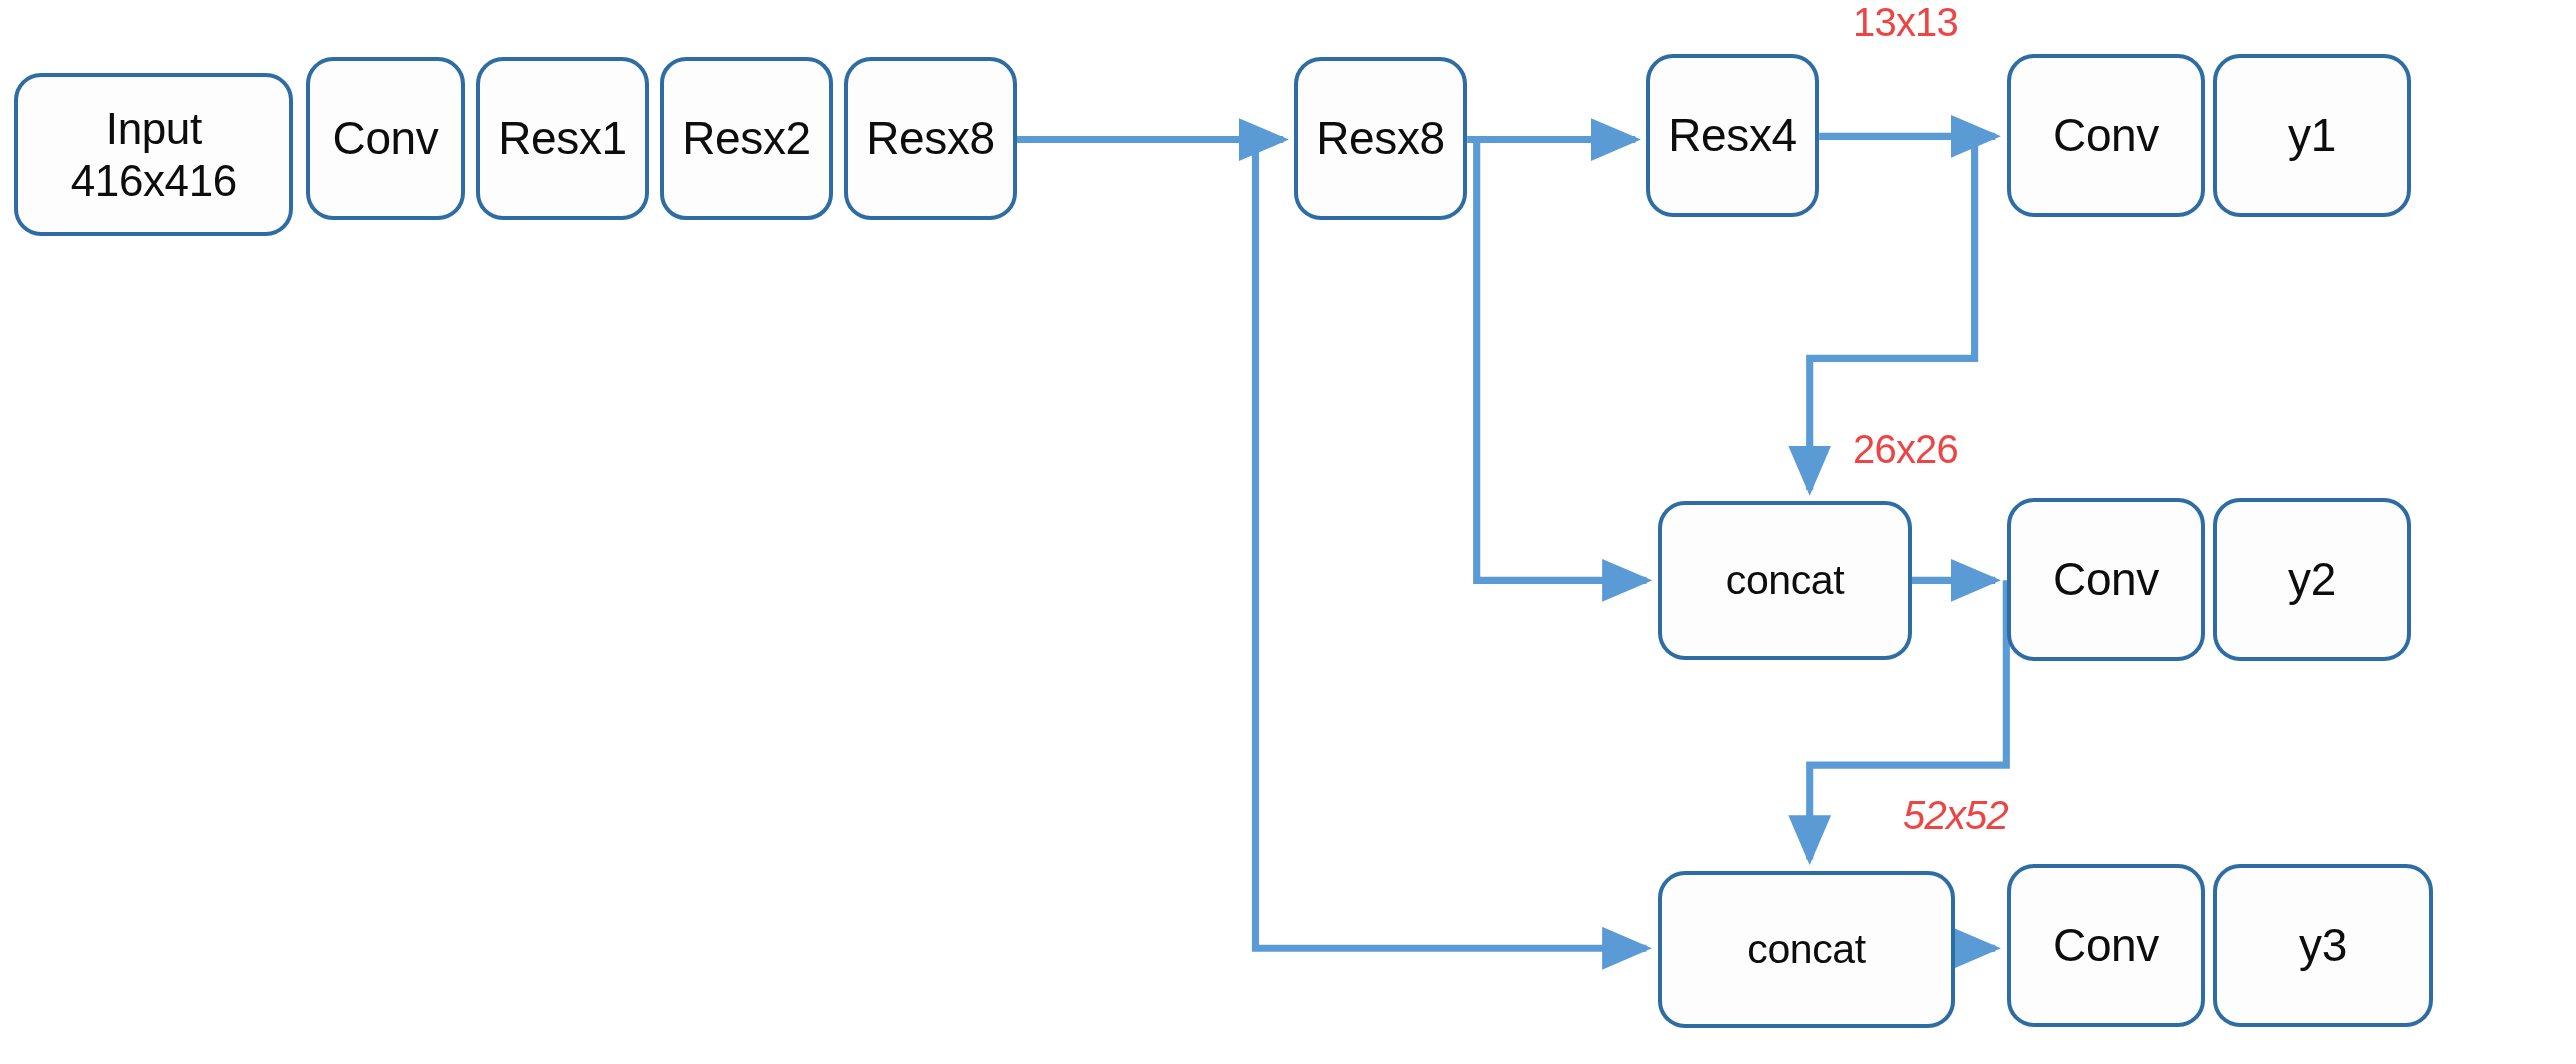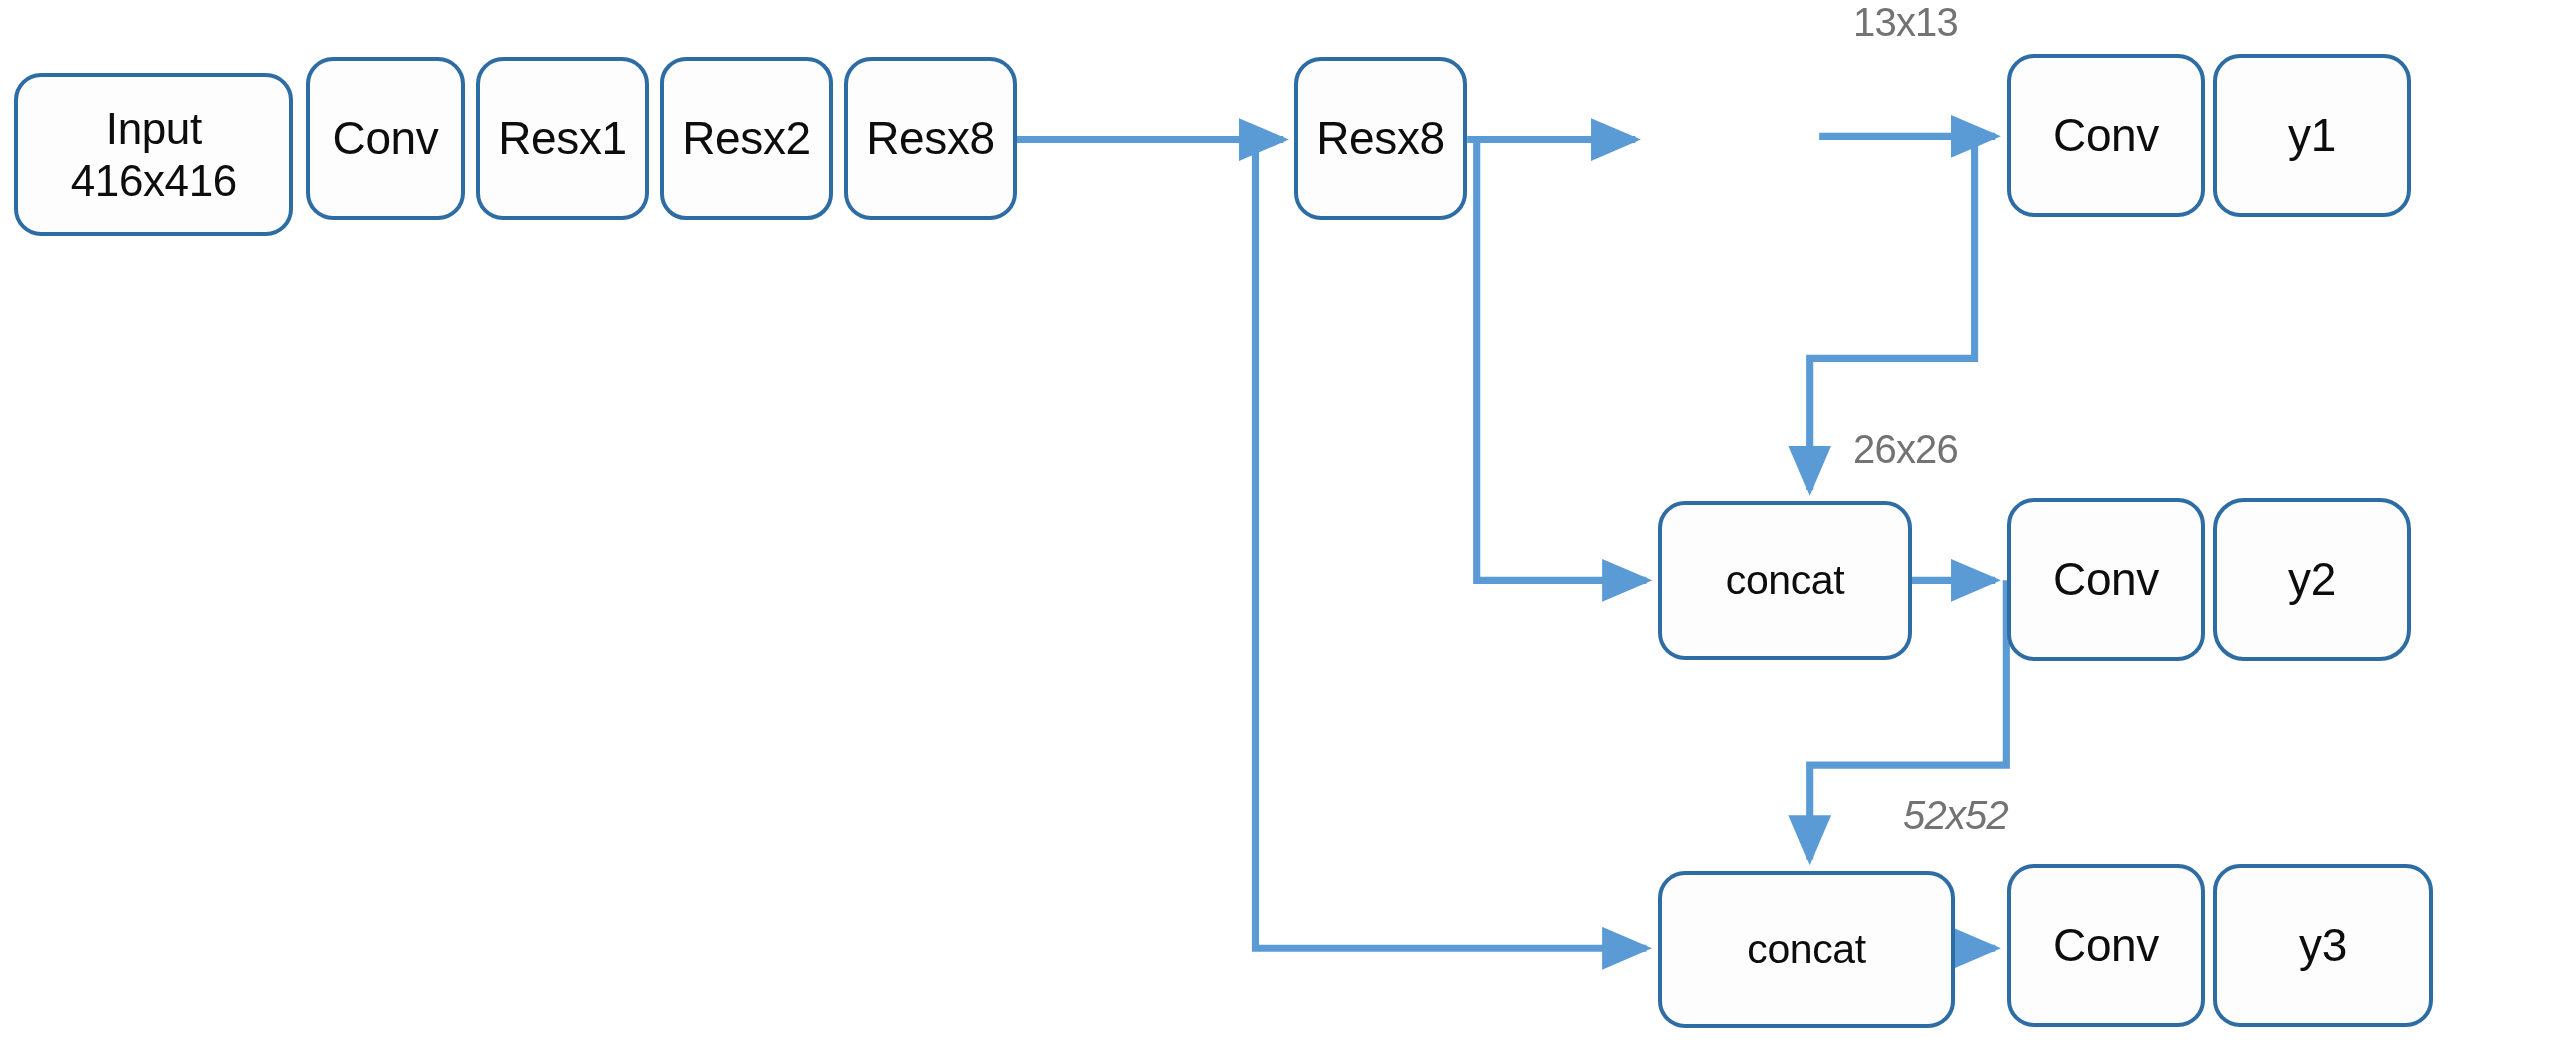--- a/index.html
+++ b/index.html
@@ -42,21 +42,21 @@
     letter-spacing: -0.4px;
     line-height: 1.18;
     z-index: 2;
   }
   .node .node-label {
     display: block;
     white-space: pre-line;
   }
   .size-label {
     position: absolute;
-    color: #737373;
+    color: #ef4444;
     font-family: "Liberation Sans", sans-serif;
     font-weight: 400;
     font-size: 40px;
     letter-spacing: -0.8px;
     white-space: nowrap;
     z-index: 3;
   }
 </style>
 </head>
 <body>
@@ -125,38 +125,41 @@
   </div>
 
   <div class="node" style="left:844px; top:57px; width:173px; height:163px; font-size:46px;">
     <span class="node-label">Resx8</span>
   </div>
 
   <div class="node" style="left:1294px; top:57px; width:173px; height:163px; font-size:46px;">
     <span class="node-label">Resx8</span>
   </div>
 
+  <div class="node" style="left:1646px; top:54px; width:173px; height:163px; font-size:46px;">
+    <span class="node-label">Resx4</span>
+  </div>
 
   <div class="node" style="left:2007px; top:54px; width:198px; height:163px; font-size:46px;">
     <span class="node-label">Conv</span>
   </div>
 
   <div class="node" style="left:2213px; top:54px; width:198px; height:163px; font-size:46px;">
     <span class="node-label">y1</span>
   </div>
 
   <div class="node" style="left:1658px; top:501px; width:254px; height:159px; font-size:41px;">
     <span class="node-label">concat</span>
   </div>
 
   <div class="node" style="left:2007px; top:498px; width:198px; height:163px; font-size:46px;">
     <span class="node-label">Conv</span>
   </div>
 
-  <div class="node" style="left:2213px; top:498px; width:198px; height:163px; font-size:46px;border-radius:31px;">
+  <div class="node" style="left:2213px; top:498px; width:198px; height:163px; font-size:46px;">
     <span class="node-label">y2</span>
   </div>
 
   <div class="node" style="left:1658px; top:871px; width:297px; height:157px; font-size:41px;">
     <span class="node-label">concat</span>
   </div>
 
   <div class="node" style="left:2007px; top:864px; width:198px; height:163px; font-size:46px;">
     <span class="node-label">Conv</span>
   </div>

